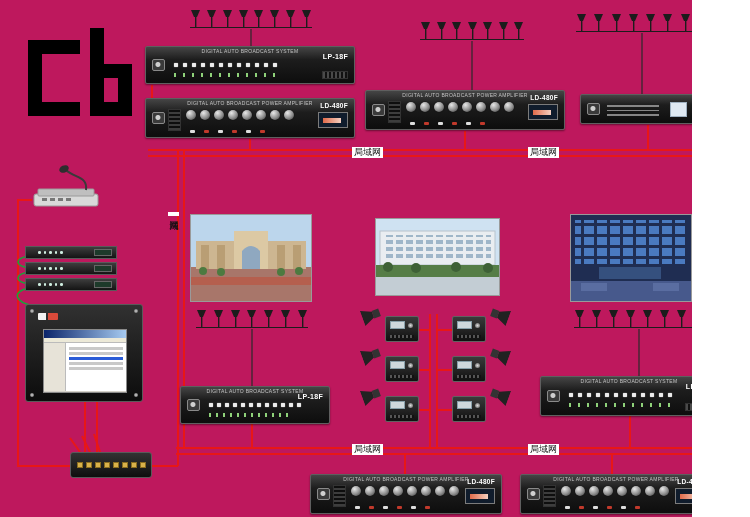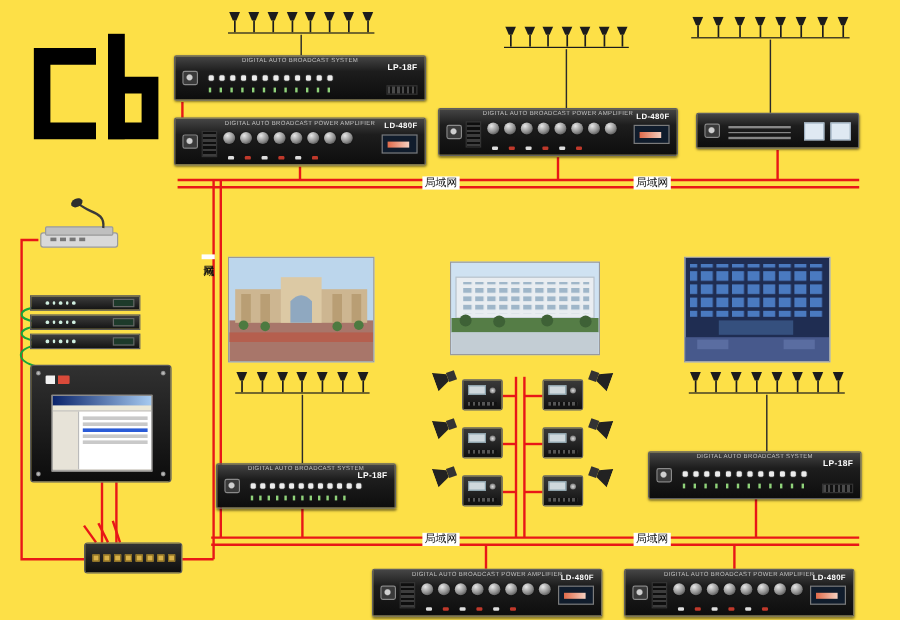--- a/index.html
+++ b/index.html
@@ -1,18 +1,18 @@
 <!DOCTYPE html>
 <html><head>
 <meta charset="utf-8">
 <style>
   *{margin:0;padding:0;box-sizing:border-box}
   html,body{background:#fff}
   body{font-family:"Liberation Sans","DejaVu Sans",sans-serif}
-  #canvas{position:relative;width:750px;height:517px;background:#fde047;overflow:hidden}
+  #canvas{position:relative;width:692px;height:517px;background:#be185d;overflow:hidden}
   #wires{position:absolute;left:0;top:0;width:750px;height:517px}
 
   
   .speaker-row{position:absolute;display:flex;justify-content:space-between;align-items:flex-end;border-bottom:1.5px solid #1c1c1c;height:22px}
   .spk{display:block;width:11px;height:17px;flex:0 0 auto}
   .spk svg{display:block}
 
   
   .device{position:absolute;background:linear-gradient(180deg,#454545 0%,#1d1d1d 35%,#0d0d0d 100%);border:1px solid #5f5f5f;border-radius:2px;box-shadow:0 1px 2px rgba(0,0,0,.45)}
   .hdr{position:absolute;top:1px;left:0;right:0;text-align:center;font-size:5px;color:#c2c2c2;letter-spacing:.3px;white-space:nowrap;overflow:hidden}

